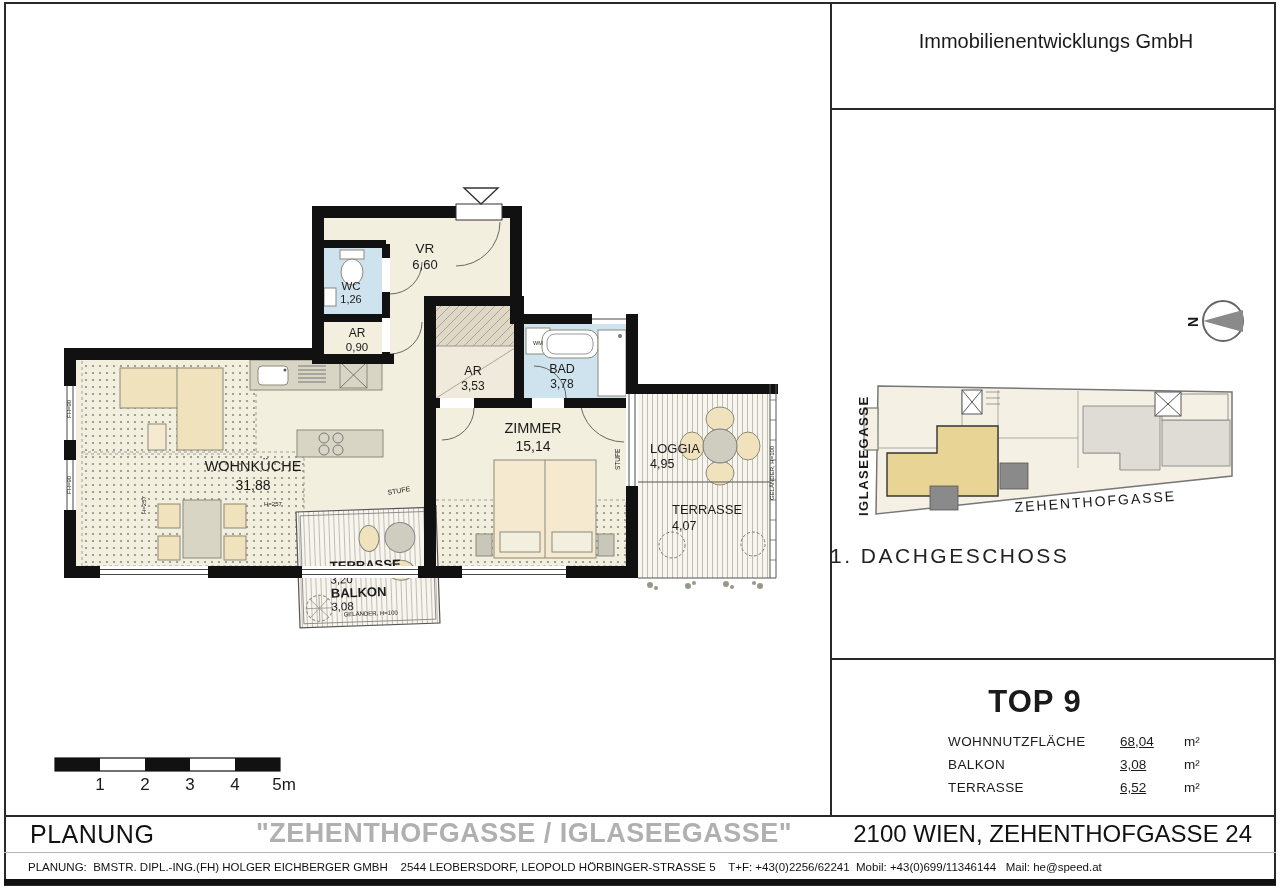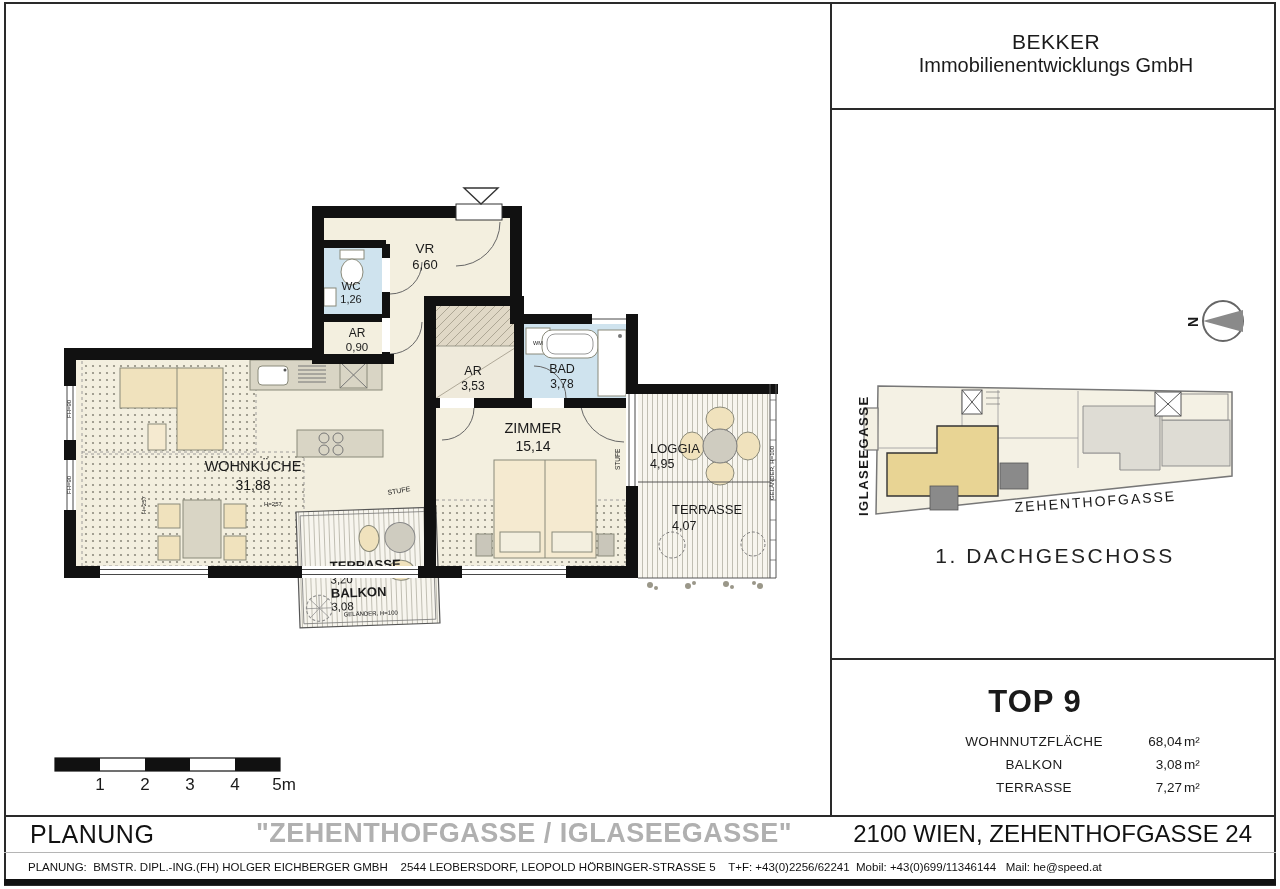--- a/index.html
+++ b/index.html
@@ -13,28 +13,28 @@
   .hline-top9{position:absolute;left:830px;top:658px;width:446px;height:2px;background:#2a2a2a;}
   .hline-titlebar{position:absolute;left:4px;top:815px;width:1272px;height:2px;background:#2a2a2a;}
   .hline-footer{position:absolute;left:4px;top:852px;width:1272px;height:1px;background:#b5b5b5;}
   .bottom-bar{position:absolute;left:4px;top:879px;width:1272px;height:6px;background:#111;}
 
   .company-box{position:absolute;left:832px;top:0;width:448px;height:108px;text-align:center;padding-top:30px;box-sizing:border-box;}
   .company-box .l1{font-size:21px;letter-spacing:.5px;}
   .company-box .l2{font-size:20px;}
 
   .siteplan-wrap{position:absolute;left:830px;top:108px;width:450px;height:550px;}
-  .level-label{position:absolute;left:830px;top:544px;width:450px;text-align:center;font-size:21px;letter-spacing:2.5px;color:#222;}
+  .level-label{position:absolute;left:830px;top:544px;width:450px;font-size:21px;letter-spacing:2.5px;color:#222;}
 
   .unit-box{position:absolute;left:830px;top:658px;width:450px;height:157px;}
   .unit-title{text-align:center;font-size:31px;font-weight:bold;letter-spacing:1px;margin-top:26px;margin-right:40px;}
   .unit-rows{width:305px;margin:14px 0 0 118px;font-size:13.5px;}
   .unit-row{display:flex;margin-bottom:8px;}
-  .unit-row .lbl{width:172px;letter-spacing:.4px;text-align:center;}
-  .unit-row .val{width:62px;text-align:right;}
+  .unit-row .lbl{width:172px;letter-spacing:.4px;}
+  .unit-row .val{width:62px;text-decoration:underline;}
   .unit-row .unt{margin-left:2px;}
 
   .title-bar{position:absolute;left:4px;top:817px;width:1272px;height:35px;}
   .tb-left{position:absolute;left:26px;top:3px;font-size:25px;letter-spacing:.5px;color:#111;}
   .tb-center{position:absolute;left:240px;top:1px;width:560px;text-align:center;font-size:27px;font-weight:bold;color:#b0b0b0;letter-spacing:.5px;}
   .tb-right{position:absolute;right:24px;top:3px;font-size:24px;color:#111;}
 
   .footer{position:absolute;left:4px;top:853px;width:1272px;height:26px;font-size:11.5px;padding-left:47px;}
   .ft-left{position:absolute;left:24px;top:8px;white-space:pre;color:#111;}
   .ft-right{position:absolute;right:24px;top:1px;width:235px;font-size:12px;color:#111;}
@@ -277,21 +277,20 @@
         <text x="100" y="790">1</text>
         <text x="145" y="790">2</text>
         <text x="190" y="790">3</text>
         <text x="235" y="790">4</text>
         <text x="284" y="790">5m</text>
       </g>
     </g>
   </svg>
 
   <div class="company-box">
-    <div class="l1">BEKKER</div>
     <div class="l2">Immobilienentwicklungs GmbH</div>
   </div>
 
   <div class="siteplan-wrap">
     <svg width="450" height="550" viewBox="0 0 450 550">
 
       <g>
         <circle cx="393" cy="213" r="20" fill="#fff" stroke="#666" stroke-width="2"></circle>
         <polygon points="373,213 413,202 413,224" fill="#8a8a8a"></polygon>
         <text transform="translate(368,219) rotate(-90)" font-size="14" font-weight="bold" fill="#555">N</text>
@@ -337,21 +336,21 @@
         <span class="val">68,04</span>
         <span class="unt">m²</span>
       </div>
       <div class="unit-row">
         <span class="lbl">BALKON</span>
         <span class="val">3,08</span>
         <span class="unt">m²</span>
       </div>
       <div class="unit-row">
         <span class="lbl">TERRASSE</span>
-        <span class="val">7,27</span>
+        <span class="val">6,52</span>
         <span class="unt">m²</span>
       </div>
     </div>
   </div>
 
   <div class="title-bar">
     <span class="tb-left">PLANUNG</span>
     <span class="tb-center">"ZEHENTHOFGASSE / IGLASEEGASSE"</span>
     <span class="tb-right">2100 WIEN, ZEHENTHOFGASSE 24</span>
   </div>

